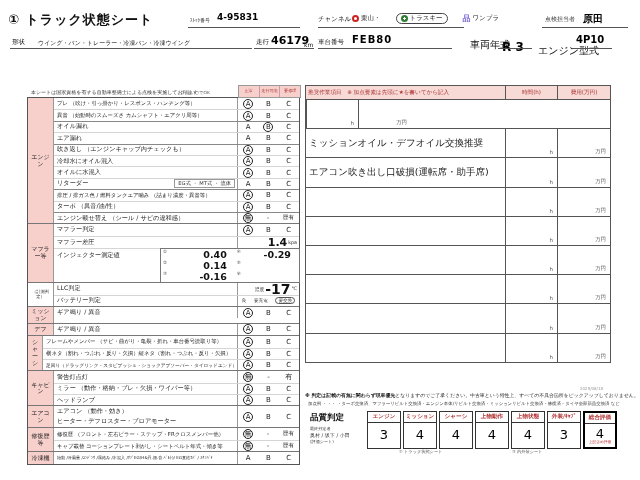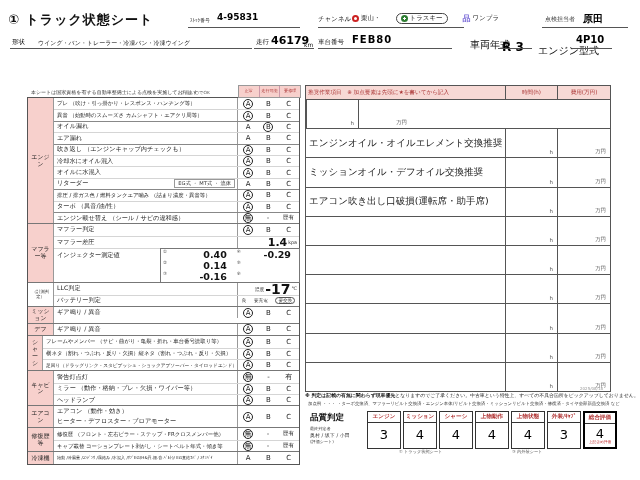--- a/index.html
+++ b/index.html
@@ -523,29 +523,20 @@
     <div id="rrows">
         <div class="rrow">
           <div class="rtime">
             <span class="cunit">h</span>
           </div>
           <div class="rcost">
             <span class="cunit">万円</span>
           </div>
         </div>
         <div class="rrow">
-          <div class="ritem">エンジンオイル・オイルエレメント交換推奨</div>
-          <div class="rtime">
-            <span class="cunit">h</span>
-          </div>
-          <div class="rcost">
-            <span class="cunit">万円</span>
-          </div>
-        </div>
-        <div class="rrow">
           <div class="ritem">ミッションオイル・デフオイル交換推奨</div>
           <div class="rtime">
             <span class="cunit">h</span>
           </div>
           <div class="rcost">
             <span class="cunit">万円</span>
           </div>
         </div>
         <div class="rrow">
           <div class="ritem">エアコン吹き出し口破損(運転席・助手席)</div>

